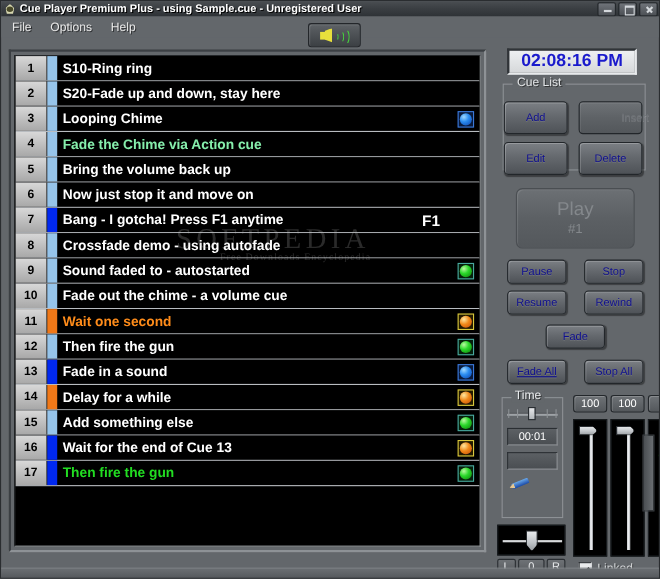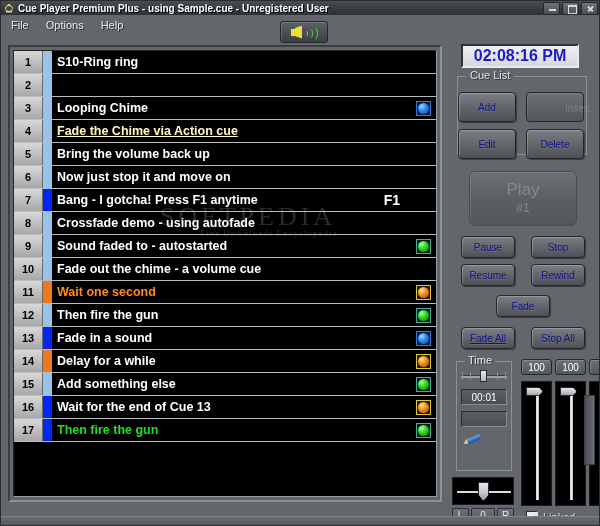--- a/index.html
+++ b/index.html
@@ -400,38 +400,39 @@
         <div class="row">
           <div class="num">1</div>
           <div class="bar" style="background: rgb(150, 196, 234);"></div>
           <div class="txt" style="color: rgb(255, 255, 255);">S10-Ring ring</div>
           <div class="hk"></div>
           <div class="ind"></div>
         </div>
         <div class="row">
           <div class="num">2</div>
           <div class="bar" style="background: rgb(150, 196, 234);"></div>
+          <div class="txt" style="color: rgb(255, 255, 255);">S20-Fade up and down, stay here</div>
           <div class="hk"></div>
           <div class="ind"></div>
         </div>
         <div class="row">
           <div class="num">3</div>
           <div class="bar" style="background: rgb(150, 196, 234);"></div>
           <div class="txt" style="color: rgb(255, 255, 255);">Looping Chime</div>
           <div class="hk"></div>
           <div class="ind">
             <div class="orb blue">
               <i></i>
             </div>
           </div>
         </div>
         <div class="row">
           <div class="num">4</div>
           <div class="bar" style="background: rgb(150, 196, 234);"></div>
-          <div class="txt" style="color: #fef9c3; text-decoration: underline;">Fade the Chime via Action cue</div>
+          <div class="txt" style="color: #86efac;">Fade the Chime via Action cue</div>
           <div class="hk"></div>
           <div class="ind"></div>
         </div>
         <div class="row">
           <div class="num">5</div>
           <div class="bar" style="background: rgb(150, 196, 234);"></div>
           <div class="txt" style="color: rgb(255, 255, 255);">Bring the volume back up</div>
           <div class="hk"></div>
           <div class="ind"></div>
         </div>

